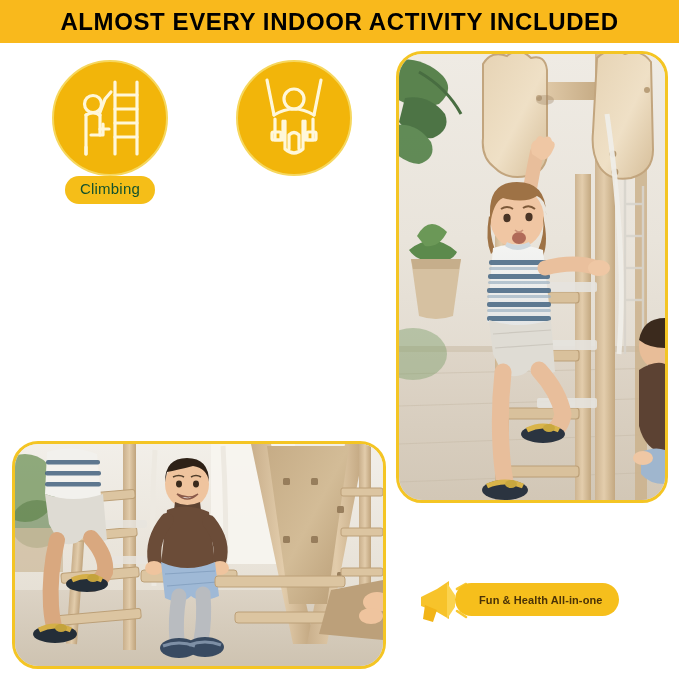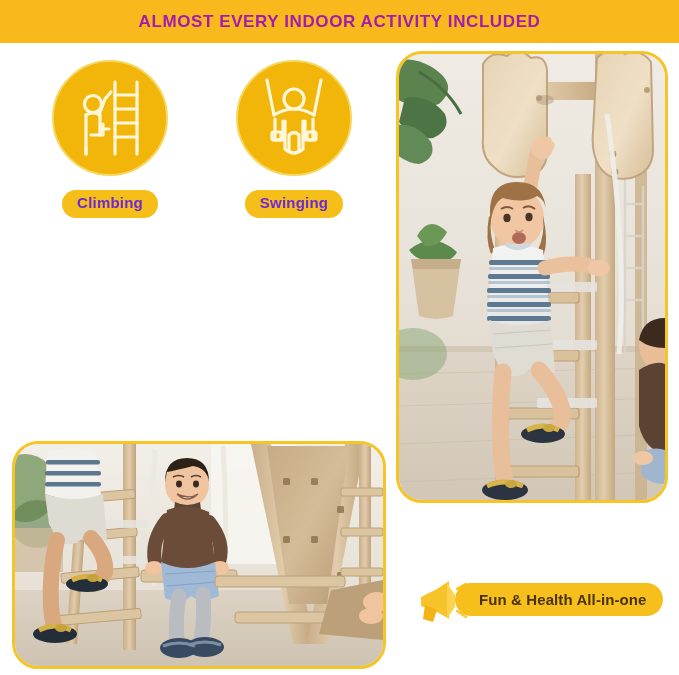--- a/index.html
+++ b/index.html
@@ -21,22 +21,22 @@
     position: absolute;
     left: 0; top: 0;
     width: 679px;
     height: 43px;
     background: #F9B91C;
     display: flex;
     align-items: center;
     justify-content: center;
   }
   #header-title {
-    color: #a21caf;
-    font-size: 17px;
+    color: #000000;
+    font-size: 24px;
     font-weight: bold;
     letter-spacing: 0.6px;
     white-space: nowrap;
     text-transform: uppercase;
     font-family: "Liberation Sans", sans-serif;
   }
 
   
   #feature-grid {
     position: absolute;
@@ -66,27 +66,26 @@
     border: 2.5px solid #F6D75E;
     box-sizing: border-box;
     display: flex;
     align-items: center;
     justify-content: center;
     margin-top: 6px;
   }
   .icon-circle svg { display: block; }
 
   .feature-pill {
-    margin-top: 14px;
     background: #F5BE18;
     border-radius: 14px;
     padding: 4px 15px 5px 15px;
-    color: #6d28d9;
+    color: #14532d;
     font-size: 15px;
-    font-weight: bold;
+    font-weight: normal;
     line-height: 1.25;
     letter-spacing: 0.2px;
     white-space: nowrap;
     font-family: "Liberation Sans", sans-serif;
   }
 
   
   .photo-frame {
     position: absolute;
     border: 3px solid #F4C524;
@@ -136,21 +135,21 @@
     top: 5px;
     height: 33px;
     padding: 0 16px 0 24px;
     background: #F6BF1C;
     border-radius: 17px;
     display: flex;
     align-items: center;
   }
   #fun-health-label {
     color: #4A3207;
-    font-size: 15px;
+    font-size: 11px;
     font-weight: bold;
     white-space: nowrap;
     letter-spacing: 0.1px;
     font-family: "Liberation Sans", sans-serif;
   }
 </style>
 </head>
 <body>
 
 <div id="header-banner">
@@ -209,21 +208,20 @@
 
           <path d="M32 44 L32 72 Q41 80 50 72 L50 44"></path>
 
           <path d="M36 72 L36 58 Q41 53 46 58 L46 72"></path>
 
           <rect x="19" y="55" width="9" height="8" rx="1.5"></rect>
           <rect x="54" y="55" width="9" height="8" rx="1.5"></rect>
         </g>
       </svg>
     </div>
-    <div class="feature-pill">Swinging</div>
   </div>
 
 
 
 </div>
 
 <div class="photo-frame" id="photo-main">
   <div class="photo-inner">
     <svg width="100%" height="100%" viewBox="0 0 266 446" preserveAspectRatio="xMidYMid slice" aria-hidden="true">
       <defs>

